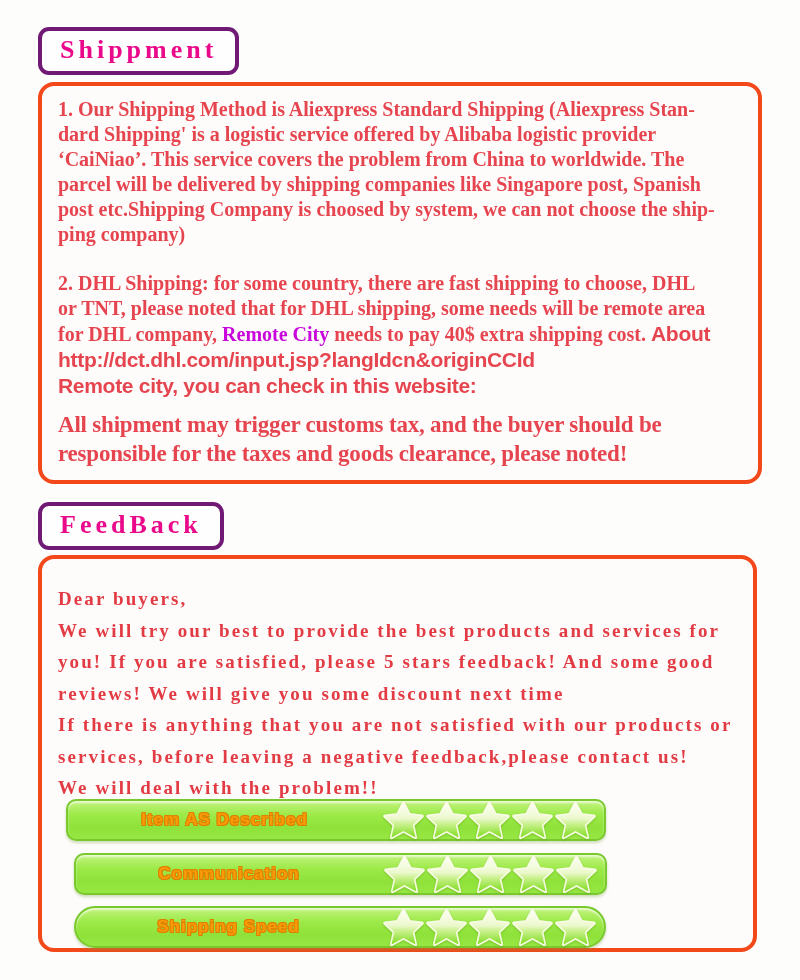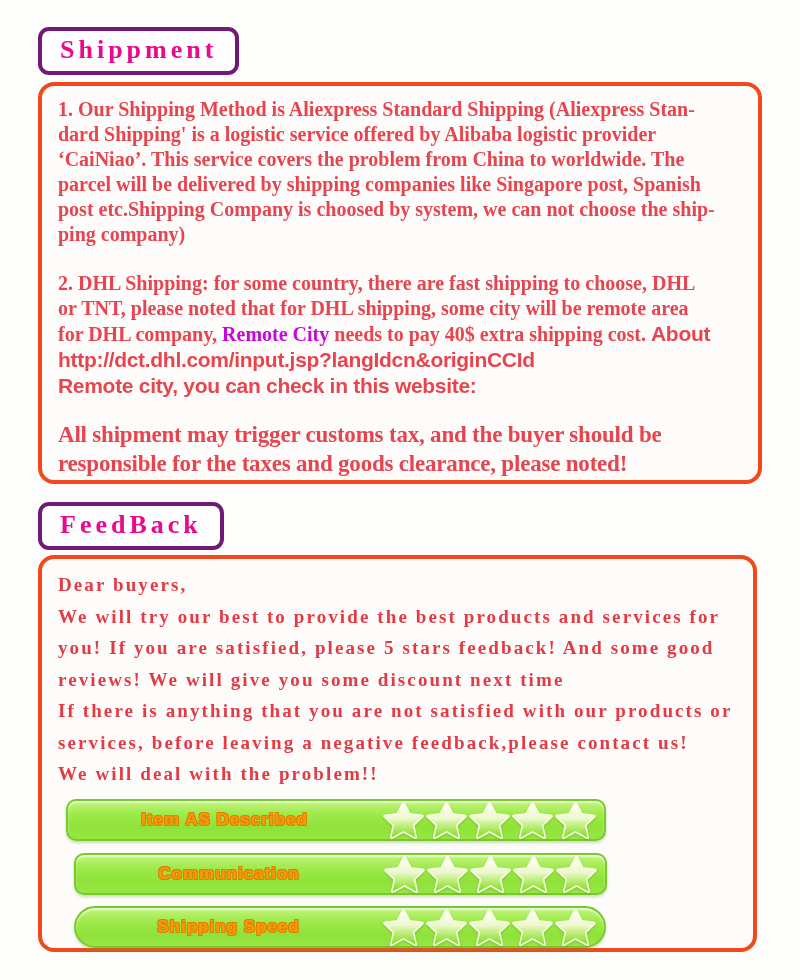--- a/index.html
+++ b/index.html
@@ -24,29 +24,29 @@
     border:4px solid #f2481a;border-radius:16px;
   }
   #ship-box{left:38px;top:82px;width:724px;height:402px;padding:11px 12px 0 16px;}
   #fb-box{left:38px;top:555px;width:719px;height:397px;padding:4px 10px 0 16px;}
   
   .ship-para{margin:0 0 24px 0;}
   .ship-para .line{
     color:#e6454f;font-weight:bold;font-size:20px;line-height:25px;white-space:nowrap;
   }
   #ship-para3 .line{font-size:23px;line-height:29px;letter-spacing:-0.2px;}
-  #ship-para2{margin-bottom:21px;}
+  #ship-para2{margin-bottom:11px;}
   .run{}
   .s-remote{color:#c805dc;}
   .s-sans{
     font-family:"Liberation Sans", sans-serif;font-weight:600;
     font-size:21px;letter-spacing:-0.3px;
   }
   
-  #fb-lines{margin-top:6px;}
+  #fb-lines{margin-top:20px;}
   #fb-lines .line{
     color:#e23b44;font-weight:bold;font-size:19px;line-height:31.5px;
     letter-spacing:2.1px;white-space:nowrap;
   }
   
   .rating-bar{
     position:absolute;box-sizing:border-box;height:42px;
     border:2px solid #79c92e;border-radius:10px;
     background:linear-gradient(to bottom,#c3f47f 0%,#9dea49 35%,#8fe23a 70%,#97e743 100%);
     box-shadow:inset 0 2px 2px rgba(255,255,255,.65), 0 2px 3px rgba(120,160,60,.35);
@@ -89,21 +89,21 @@
     <div class="ship-para" id="ship-para1">
         <div class="line">1. Our Shipping Method is Aliexpress Standard Shipping (Aliexpress Stan-</div>
         <div class="line">dard Shipping' is a logistic service offered by Alibaba logistic provider</div>
         <div class="line">‘CaiNiao’. This service covers the problem from China to worldwide. The</div>
         <div class="line">parcel will be delivered by shipping companies like Singapore post, Spanish</div>
         <div class="line">post etc.Shipping Company is choosed by system, we can not choose the ship-</div>
         <div class="line">ping company)</div>
       </div>
     <div class="ship-para" id="ship-para2">
         <div class="line"><span class="run s-serif">2. DHL Shipping: for some country, there are fast shipping to choose, DHL</span></div>
-        <div class="line"><span class="run s-serif">or TNT, please noted that for DHL shipping, some city will be remote area</span></div>
+        <div class="line"><span class="run s-serif">or TNT, please noted that for DHL shipping, some needs will be remote area</span></div>
         <div class="line"><span class="run s-serif">for DHL company, </span><span class="run s-remote">Remote City</span><span class="run s-serif"> needs to pay 40$ extra shipping cost. </span><span class="run s-sans">About</span></div>
         <div class="line"><span class="run s-sans">http://dct.dhl.com/input.jsp?langIdcn&amp;originCCId</span></div>
         <div class="line"><span class="run s-sans">Remote city, you can check in this website:</span></div>
       </div>
     <div class="ship-para" id="ship-para3">
         <div class="line">All shipment may trigger customs tax, and the buyer should be</div>
         <div class="line">responsible for the taxes and goods clearance, please noted!</div>
       </div>
   </div>
 

